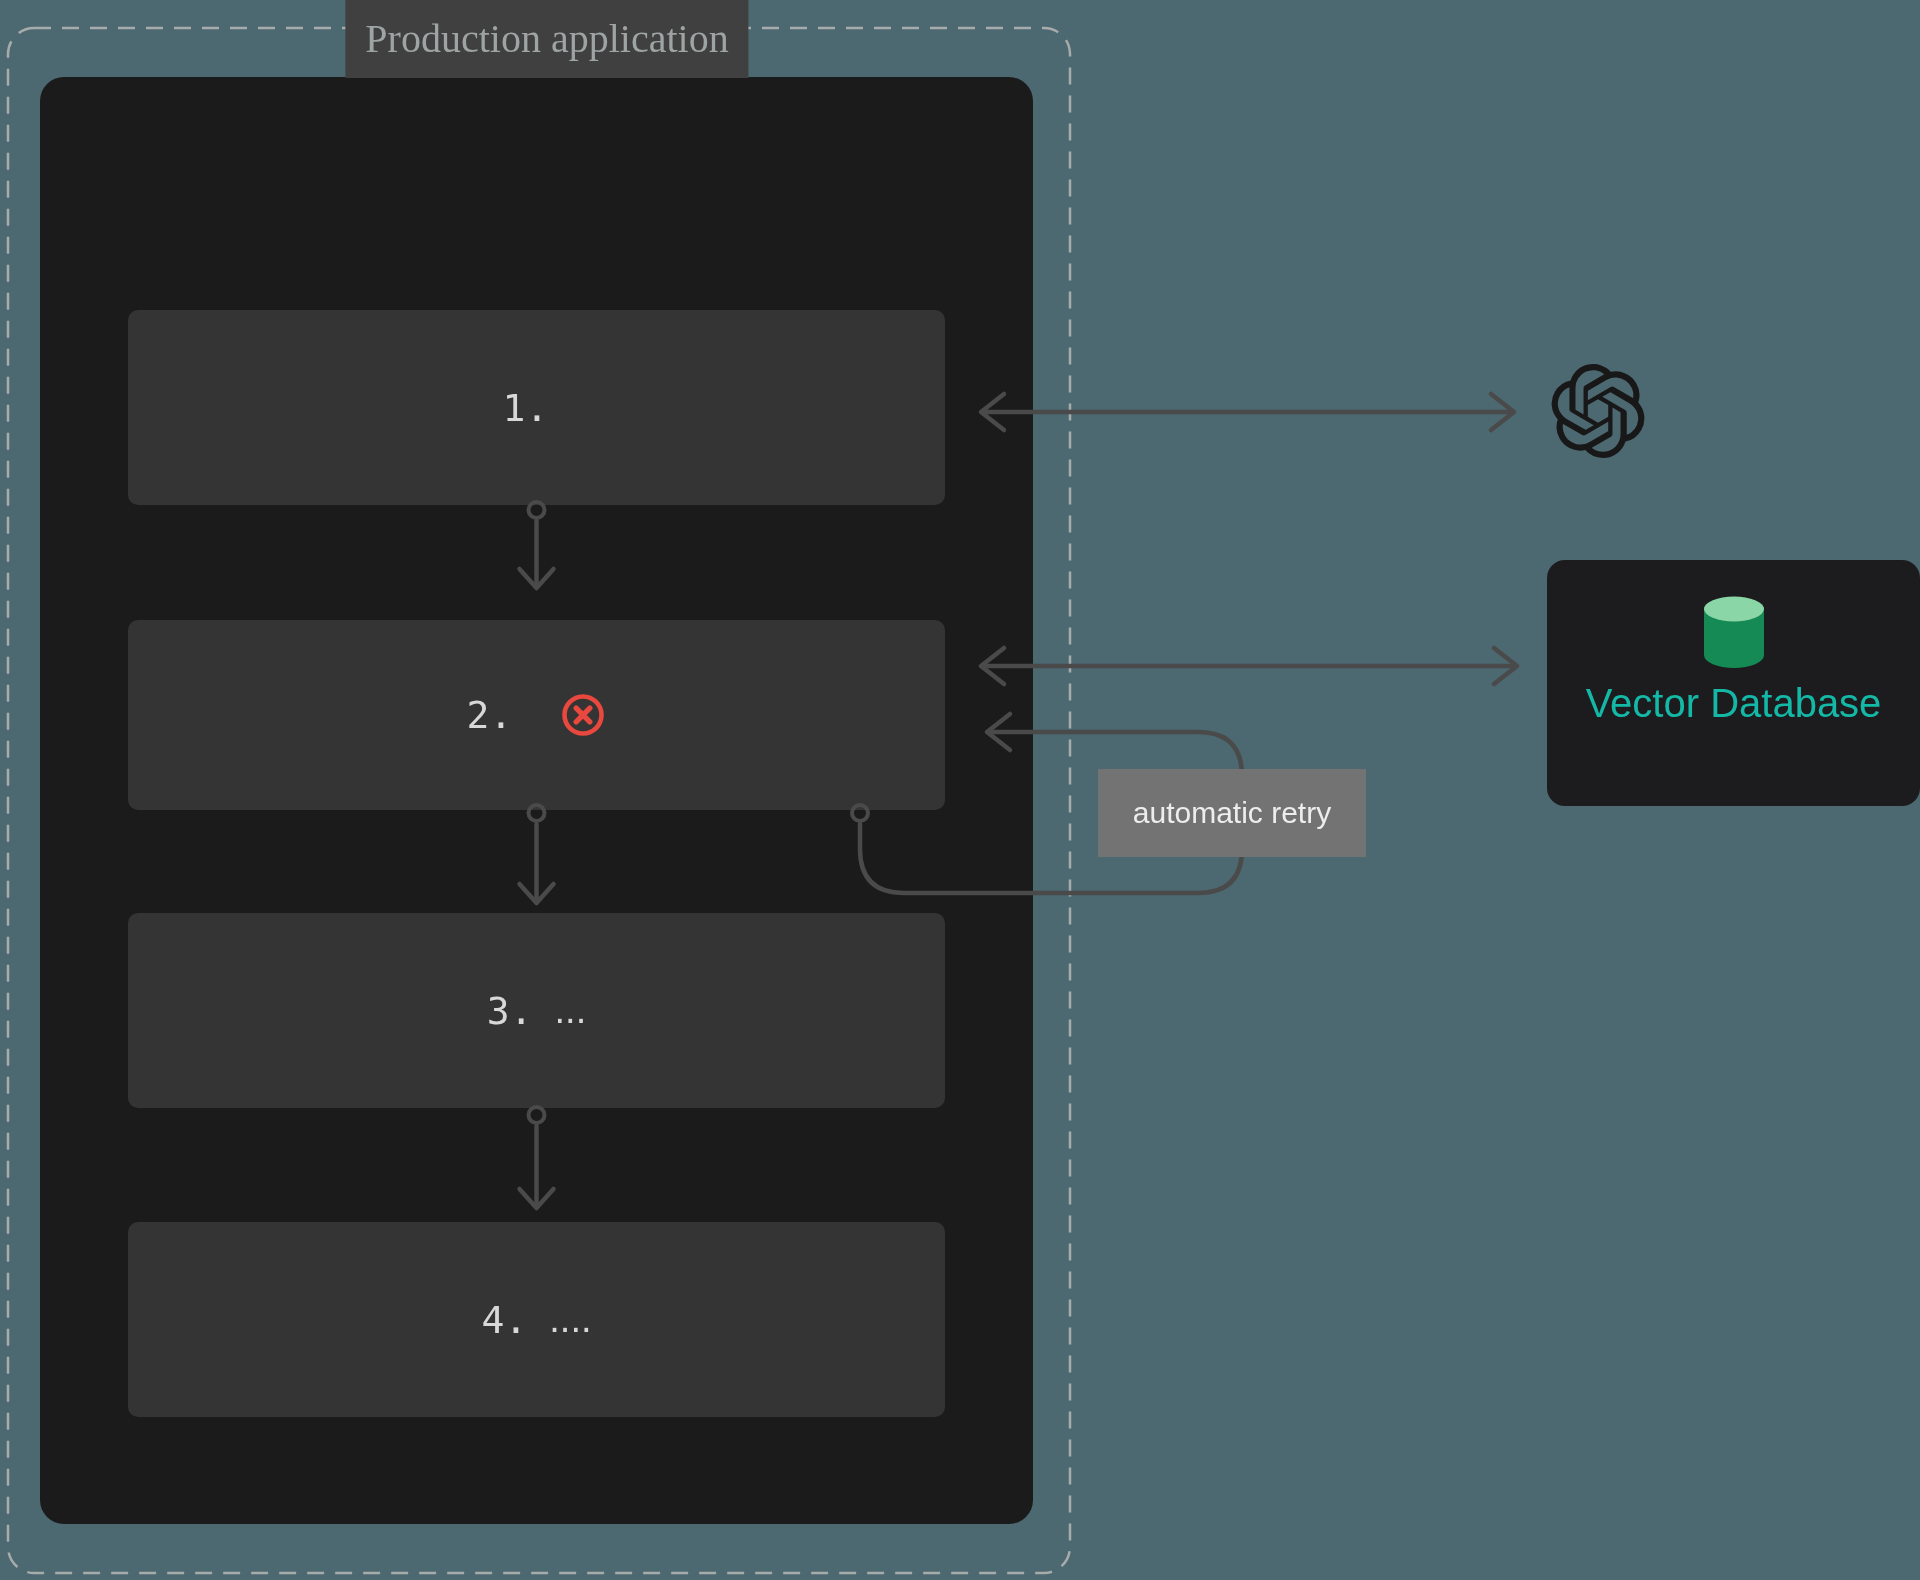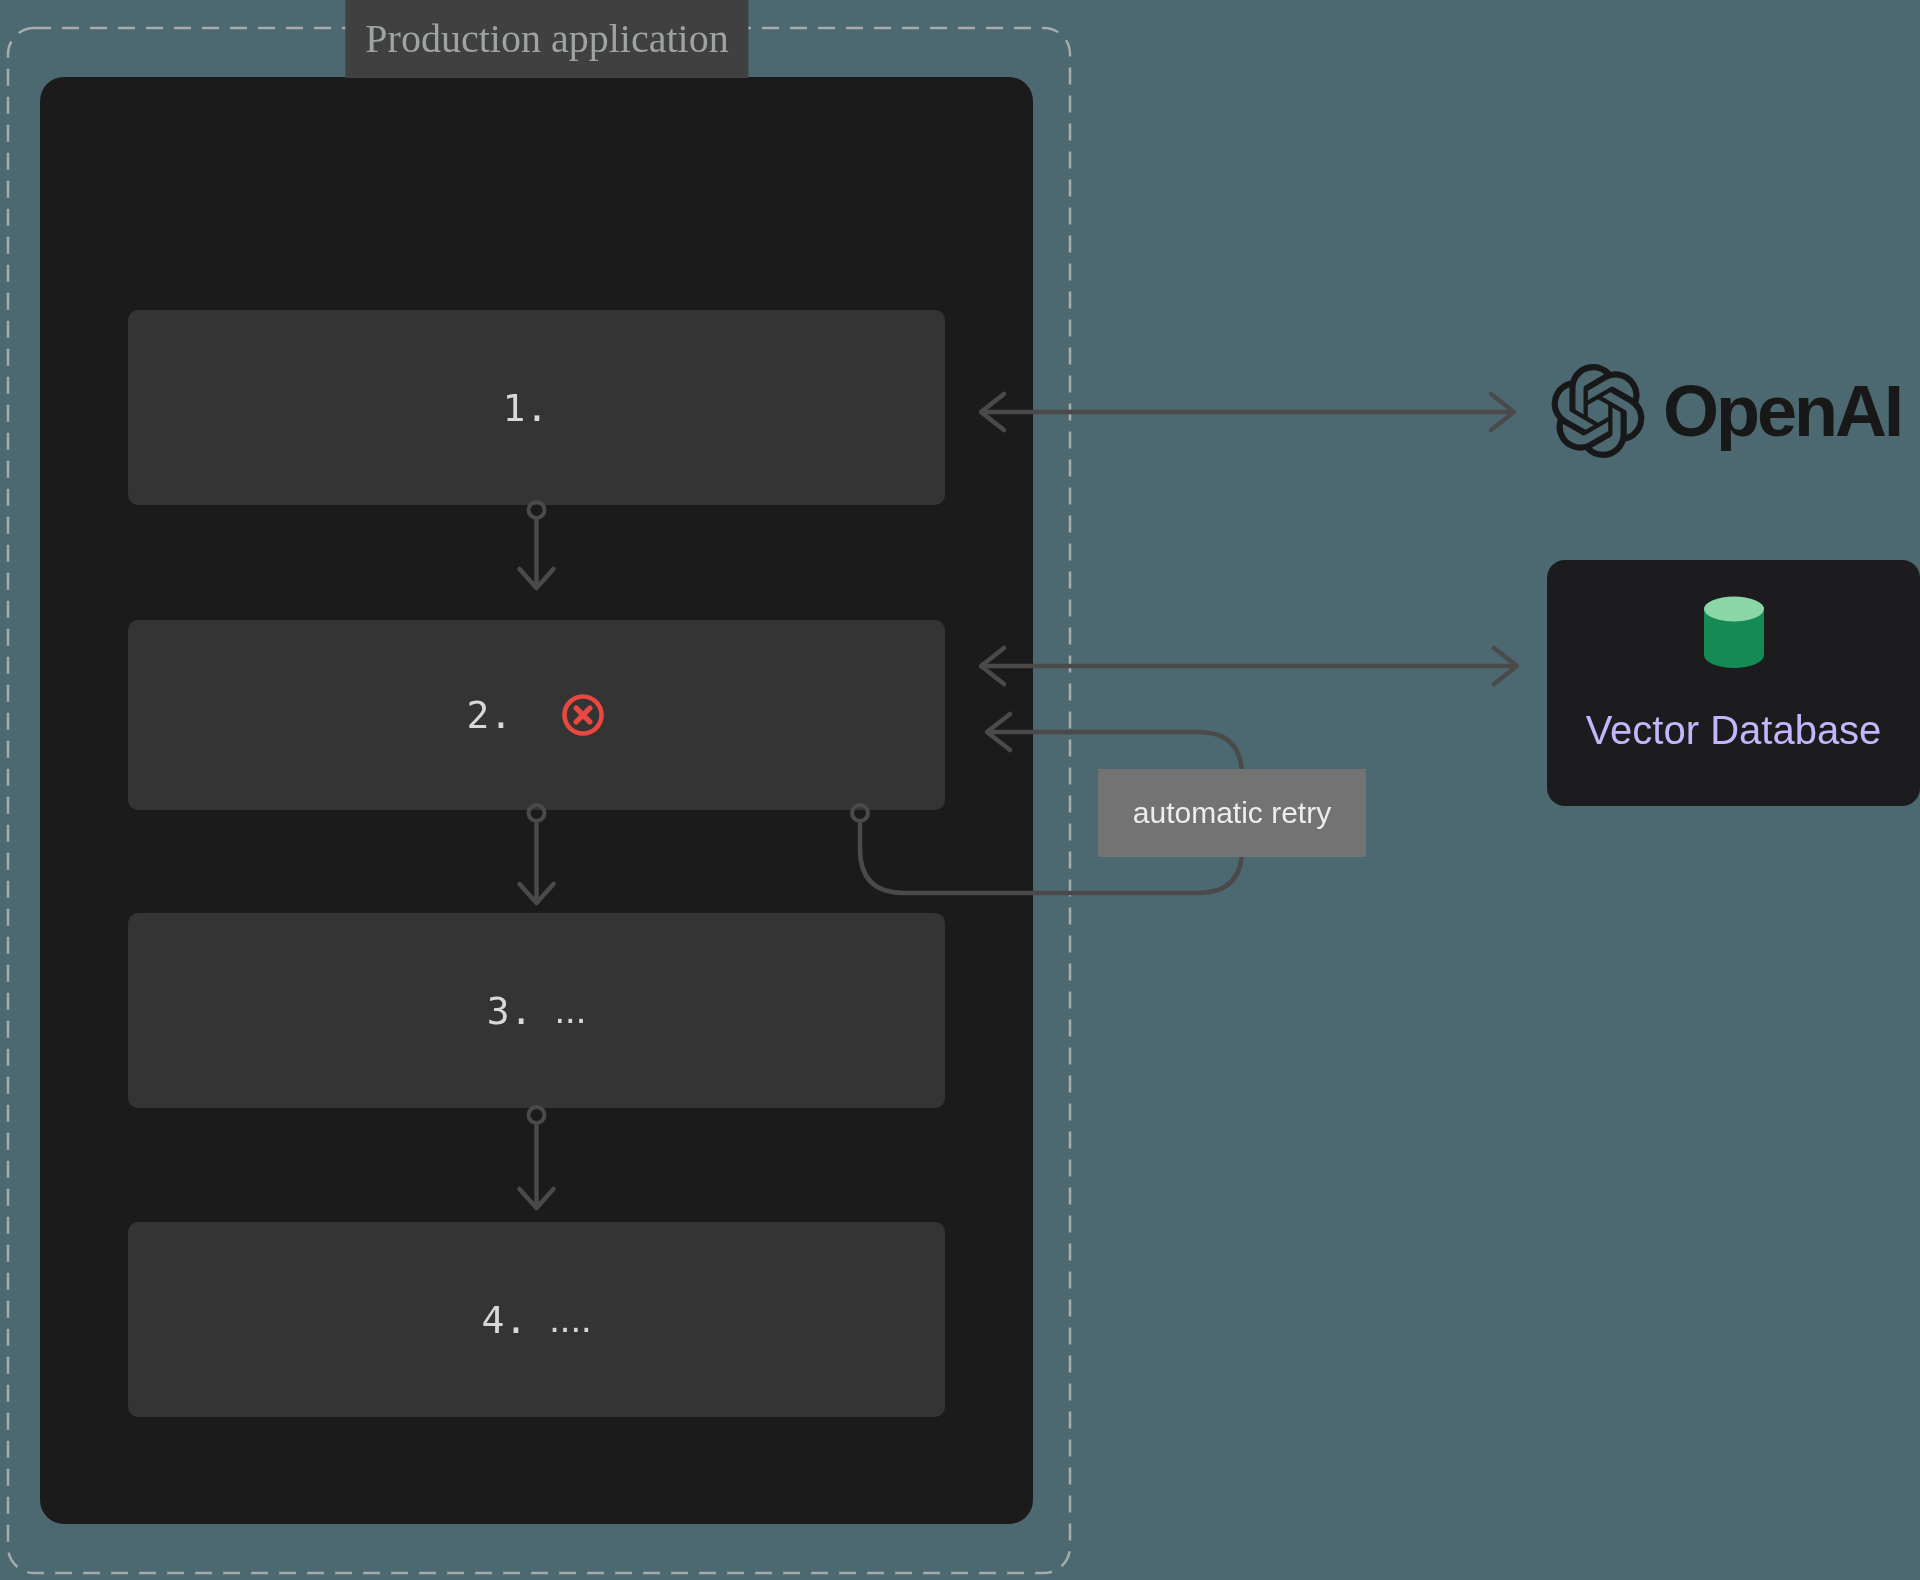--- a/index.html
+++ b/index.html
@@ -55,21 +55,21 @@
     white-space:nowrap;
   }
 
   
   .vector-card{
     position:absolute;left:1547px;top:560px;width:373px;height:246px;
     background:#1C1C1E;border-radius:18px;
     display:flex;flex-direction:column;align-items:center;
   }
   .vector-card .cyl{margin-top:36px;display:block;}
-  .vector-label{margin-top:38px;color:#c4b5fd;font-size:40px;font-weight:500;white-space:nowrap;}
+  .vector-label{margin-top:11px;color:#14b8a6;font-size:40px;font-weight:500;white-space:nowrap;}
 
   
   .openai{
     position:absolute;left:1551px;top:363px;height:96px;
     display:flex;align-items:center;gap:18px;
   }
   .openai .wordmark{
     color:#181818;font-size:72px;font-weight:700;letter-spacing:-3px;
     line-height:96px;white-space:nowrap;
   }
@@ -113,21 +113,20 @@
       <path d="M2,13 L2,59 A30,13 0 0 0 62,59 L62,13 Z" fill="#158A55"></path>
       <ellipse cx="32" cy="13" rx="30" ry="12.5" fill="#8BD6A6"></ellipse>
     </svg>
     <div class="vector-label">Vector Database</div>
   </div>
 
   <div class="openai">
     <svg width="94" height="94" viewBox="0 0 24 24">
       <path fill="#181818" d="M22.2819 9.8211a5.9847 5.9847 0 0 0-.5157-4.9108 6.0462 6.0462 0 0 0-6.5098-2.9A6.0651 6.0651 0 0 0 4.9807 4.1818a5.9847 5.9847 0 0 0-3.9977 2.9 6.0462 6.0462 0 0 0 .7427 7.0966 5.98 5.98 0 0 0 .511 4.9107 6.051 6.051 0 0 0 6.5146 2.9001A5.9847 5.9847 0 0 0 13.2599 24a6.0557 6.0557 0 0 0 5.7718-4.2058 5.9894 5.9894 0 0 0 3.9977-2.9001 6.0557 6.0557 0 0 0-.7475-7.073zm-9.022 12.6081a4.4755 4.4755 0 0 1-2.8764-1.0408l.1419-.0804 4.7783-2.7582a.7948.7948 0 0 0 .3927-.6813v-6.7369l2.02 1.1686a.071.071 0 0 1 .038.052v5.5826a4.504 4.504 0 0 1-4.4945 4.4944zm-9.6607-4.1254a4.4708 4.4708 0 0 1-.5346-3.0137l.142.0852 4.783 2.7582a.7712.7712 0 0 0 .7806 0l5.8428-3.3685v2.3324a.0804.0804 0 0 1-.0332.0615L9.74 19.9502a4.4992 4.4992 0 0 1-6.1408-1.6464zM2.3408 7.8956a4.485 4.485 0 0 1 2.3655-1.9728V11.6a.7664.7664 0 0 0 .3879.6765l5.8144 3.3543-2.0201 1.1685a.0757.0757 0 0 1-.071 0l-4.8303-2.7865A4.504 4.504 0 0 1 2.3408 7.8956zm16.5963 3.8558L13.1038 8.364l2.0154-1.1638a.0757.0757 0 0 1 .071 0l4.8303 2.7913a4.4944 4.4944 0 0 1-.6765 8.1042v-5.6772a.79.79 0 0 0-.407-.667zm2.0107-3.0231l-.142-.0852-4.7735-2.7818a.7759.7759 0 0 0-.7854 0L9.409 9.2297V6.8974a.0662.0662 0 0 1 .0284-.0615l4.8303-2.7866a4.4992 4.4992 0 0 1 6.6802 4.66zM8.3065 12.863l-2.02-1.1638a.0804.0804 0 0 1-.038-.0567V6.0742a4.4992 4.4992 0 0 1 7.3757-3.4537l-.142.0805L8.704 5.459a.7948.7948 0 0 0-.3927.6813zm1.0976-2.3654l2.602-1.4998 2.6069 1.4998v2.9994l-2.5974 1.4997-2.6067-1.4997Z"></path>
     </svg>
-    <span class="wordmark">OpenAI</span>
   </div>
 
   <svg class="layer" fill="none" stroke="#4A4A4A" stroke-width="4.5" stroke-linecap="round" stroke-linejoin="round">
 
     <g>
       <circle cx="536.5" cy="510" r="8" stroke-width="4"></circle>
       <path d="M536.5,521 L536.5,584"></path>
       <path d="M519.5,569 L536.5,588 L553.5,569"></path>
     </g>
 

